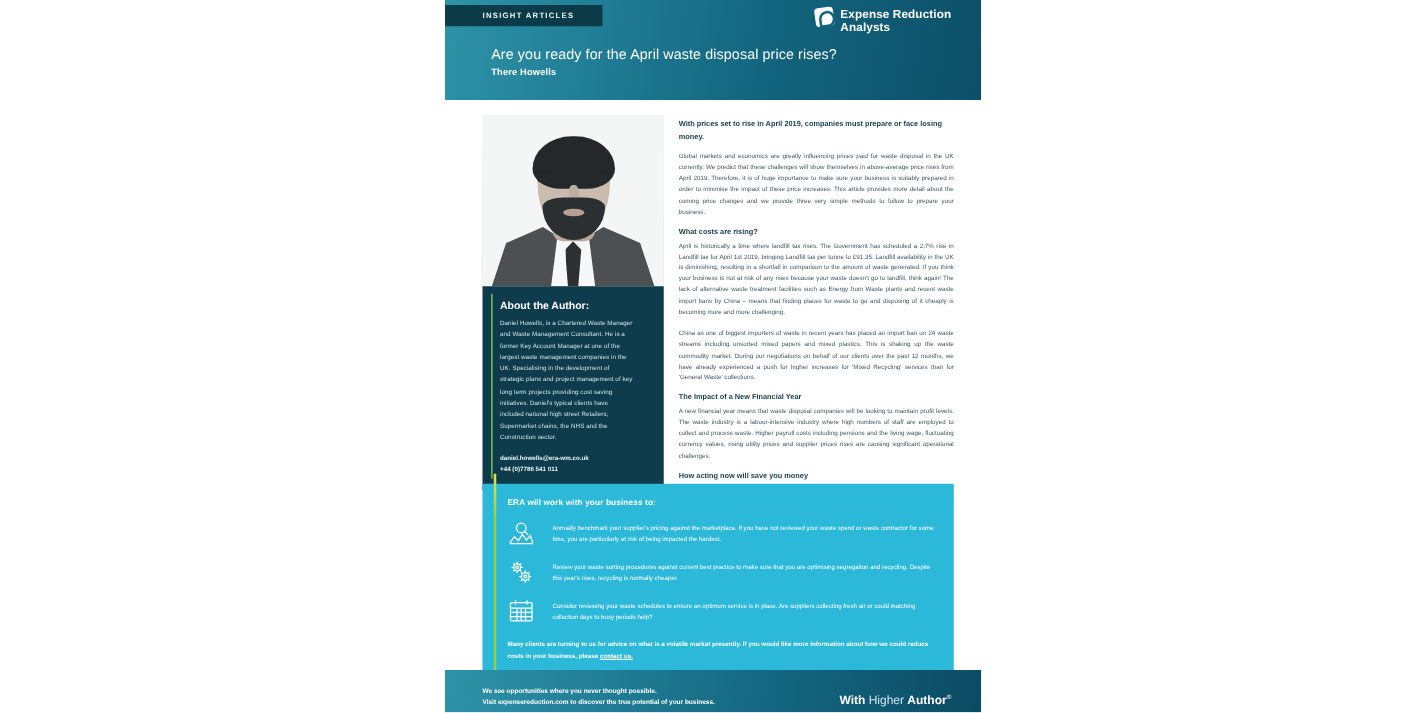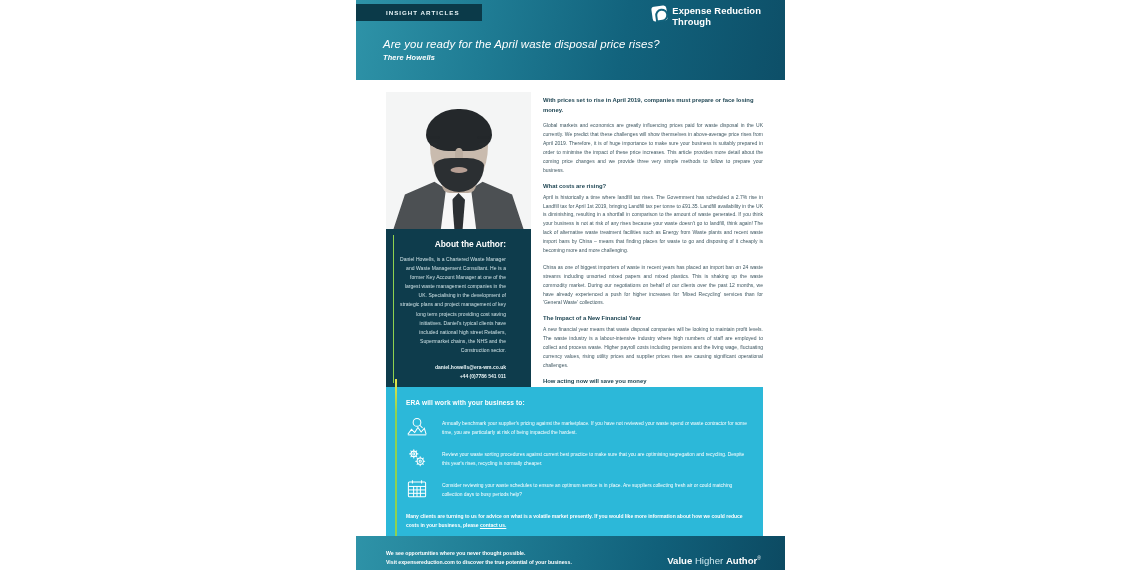--- a/index.html
+++ b/index.html
@@ -58,23 +58,22 @@
     border-radius: 50% 50% 50% 0;
   }
   .logo-txt {
     color: #ffffff;
     font-size: 9.4px;
     font-weight: bold;
     line-height: 1.22;
     letter-spacing: .1px;
   }
   .hdr-title {
-    position: absolute; left: 27px; bottom: 18px;
-    color: #ffffff;
-    font-style: italic;
+    position: absolute; left: 37px; bottom: 18px;
+    color: #ffffff;
   }
   .hdr-title h1 {
     font-size: 11.4px;
     font-weight: normal;
     letter-spacing: .1px;
     margin-bottom: 3px;
   }
   .hdr-title .byline {
     font-size: 7.4px;
     font-weight: bold;
@@ -165,21 +164,20 @@
   }
 
   
   .bio {
     width: 145px;
     background: #0e3c4c;
     color: #dbe9ec;
     padding: 10px 25px 12px 14px;
     position: relative;
     min-height: 148px;
-    text-align: right;
   }
   .bio::before {
     content: "";
     position: absolute; left: 7px; top: 6px; bottom: 9px;
     width: 1.4px;
     background: #8fd14f;
   }
   .bio h3 {
     font-size: 8.4px;
     font-weight: bold;
@@ -295,21 +293,21 @@
 <div id="viewport">
   <div id="page">
 
     <div class="hdr">
       <div class="badge">INSIGHT ARTICLES</div>
 
       <div class="logo-wrap">
         <span class="logo-mark"></span>
         <span class="logo-txt">
           <span>Expense Reduction</span><br>
-          <span>Through</span>
+          <span>Analysts</span>
         </span>
       </div>
 
       <div class="hdr-title">
         <h1>Are you ready for the April waste disposal price rises?</h1>
         <div class="byline">There Howells</div>
       </div>
     </div>
 
     <div class="body-area">
@@ -426,20 +424,20 @@
         <span>Many clients are turning to us for advice on what is a volatile market presently. If you would like more information about how we could reduce costs in your business, please </span><a href="#">contact us.</a>
       </div>
     </div>
 
     <div class="pg-foot">
       <div class="lines">
         <div>We see opportunities where you never thought possible.</div>
         <div class="u">Visit expensereduction.com to discover the true potential of your business.</div>
       </div>
       <div class="vti">
-        <span class="b">Value</span>
+        <span class="b">With</span>
         <span class="l">Higher</span>
         <span class="b">Author</span><sup>®</sup>
       </div>
     </div>
 
   </div>
 </div>
 
 </body></html>

